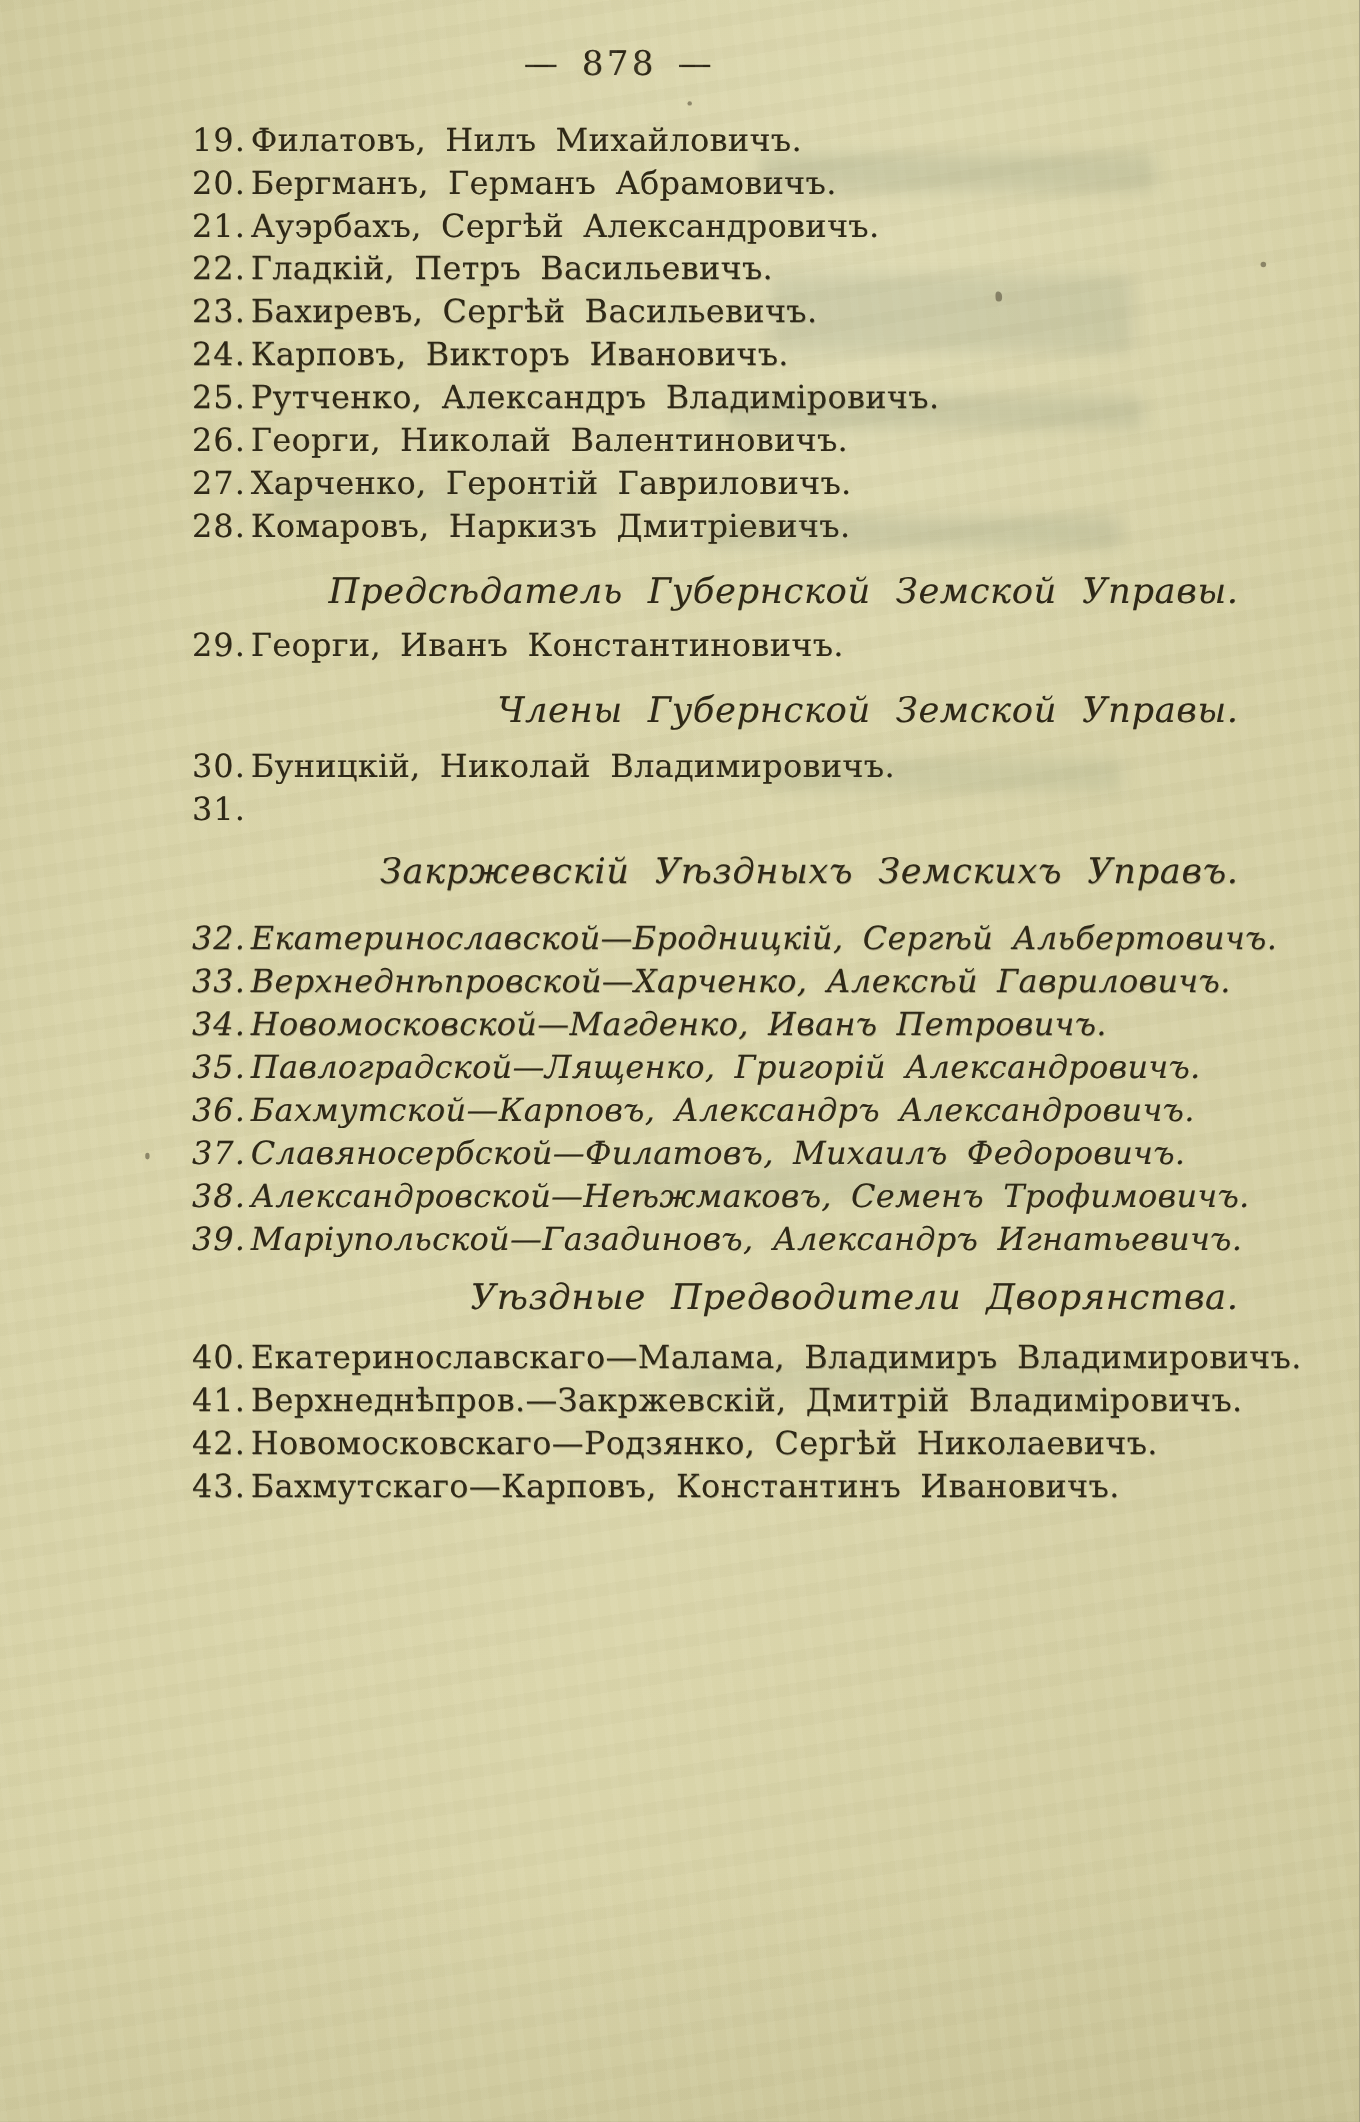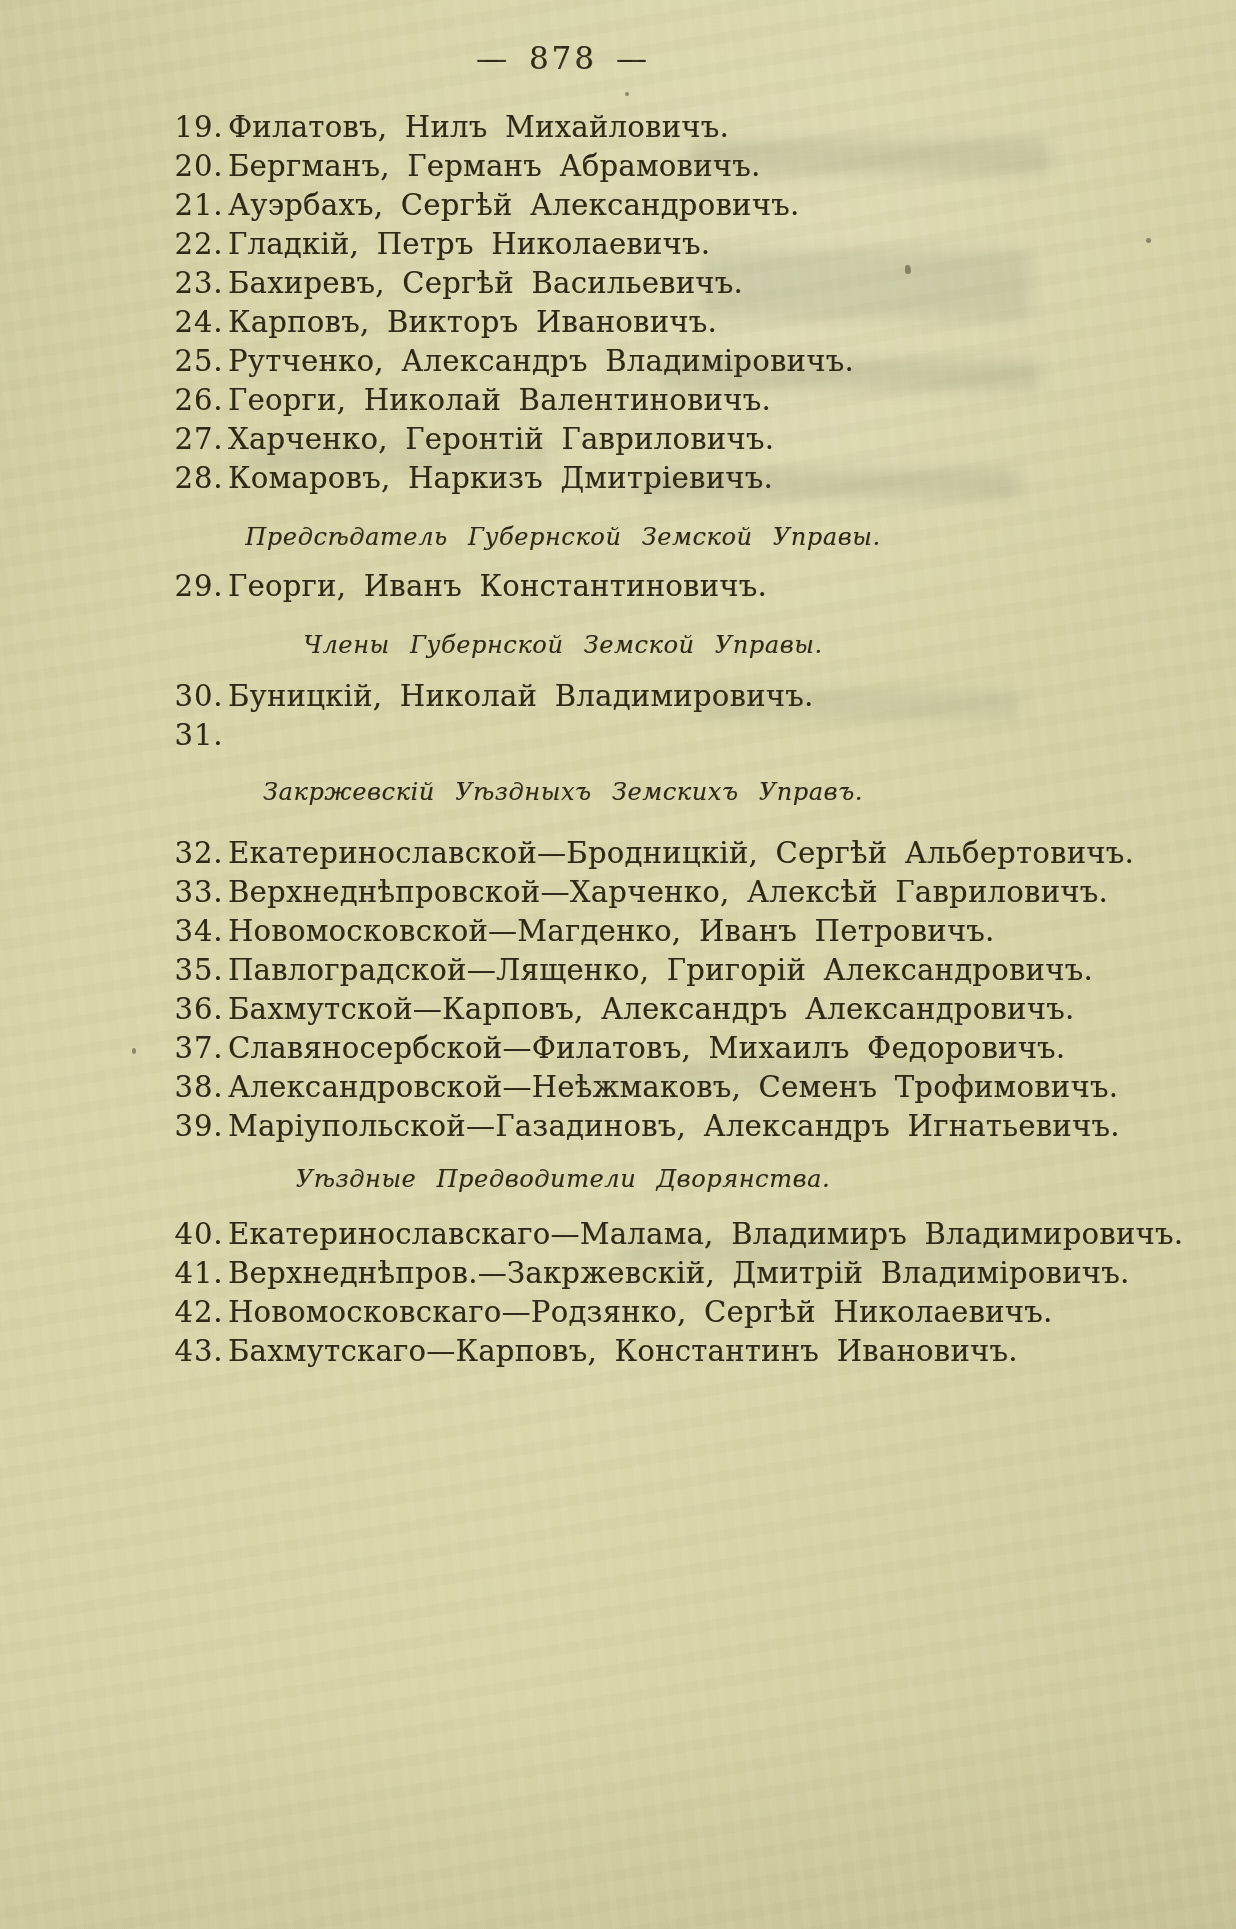--- a/index.html
+++ b/index.html
@@ -30,37 +30,37 @@
     font-size:31px;
     line-height:36px;
     letter-spacing:3px;
     word-spacing:6px;
     text-shadow:0.4px 0.4px 0 rgba(40,30,10,0.35);
   }
   .list{margin-left:170px;position:relative;z-index:2;}
   .list-1{margin-top:32px;}
   .list-2{margin-top:10px;}
   .list-3{margin-top:12px;}
-  .list-4{margin-top:22px;}
+  .list-4{margin-top:22px;font-style:italic;}
   .list-5{margin-top:16px;}
   .row{
     display:flex;
     align-items:baseline;
     font-size:29px;
     line-height:39px;
     text-shadow:0.4px 0.4px 0 rgba(40,30,10,0.32);
     text-align:center;
   }
   .num{flex:none;width:58px;letter-spacing:1px;}
   .txt{word-spacing:8px;letter-spacing:0.3px;white-space:nowrap;}
   .heading{
     margin-right:110px;
-    text-align:center;
+    text-align:right;
     font-style:italic;
-    font-size:24px;
+    font-size:32px;
     line-height:39px;
     word-spacing:12px;
     letter-spacing:0.6px;
     position:relative;z-index:2;
     text-shadow:0.4px 0.4px 0 rgba(40,30,10,0.30);
   }
   .heading-1{margin-top:20px;}
   .heading-2{margin-top:20px;}
   .heading-3{margin-top:18px;}
   .heading-4{margin-top:14px;}
@@ -105,21 +105,21 @@
     <div class="row">
         <span class="num">20.</span>
         <span class="txt">Бергманъ, Германъ Абрамовичъ.</span>
       </div>
     <div class="row">
         <span class="num">21.</span>
         <span class="txt">Ауэрбахъ, Сергѣй Александровичъ.</span>
       </div>
     <div class="row">
         <span class="num">22.</span>
-        <span class="txt">Гладкій, Петръ Николаевичъ.</span>
+        <span class="txt">Гладкій, Петръ Васильевичъ.</span>
       </div>
     <div class="row">
         <span class="num">23.</span>
         <span class="txt">Бахиревъ, Сергѣй Васильевичъ.</span>
       </div>
     <div class="row">
         <span class="num">24.</span>
         <span class="txt">Карповъ, Викторъ Ивановичъ.</span>
       </div>
     <div class="row">

